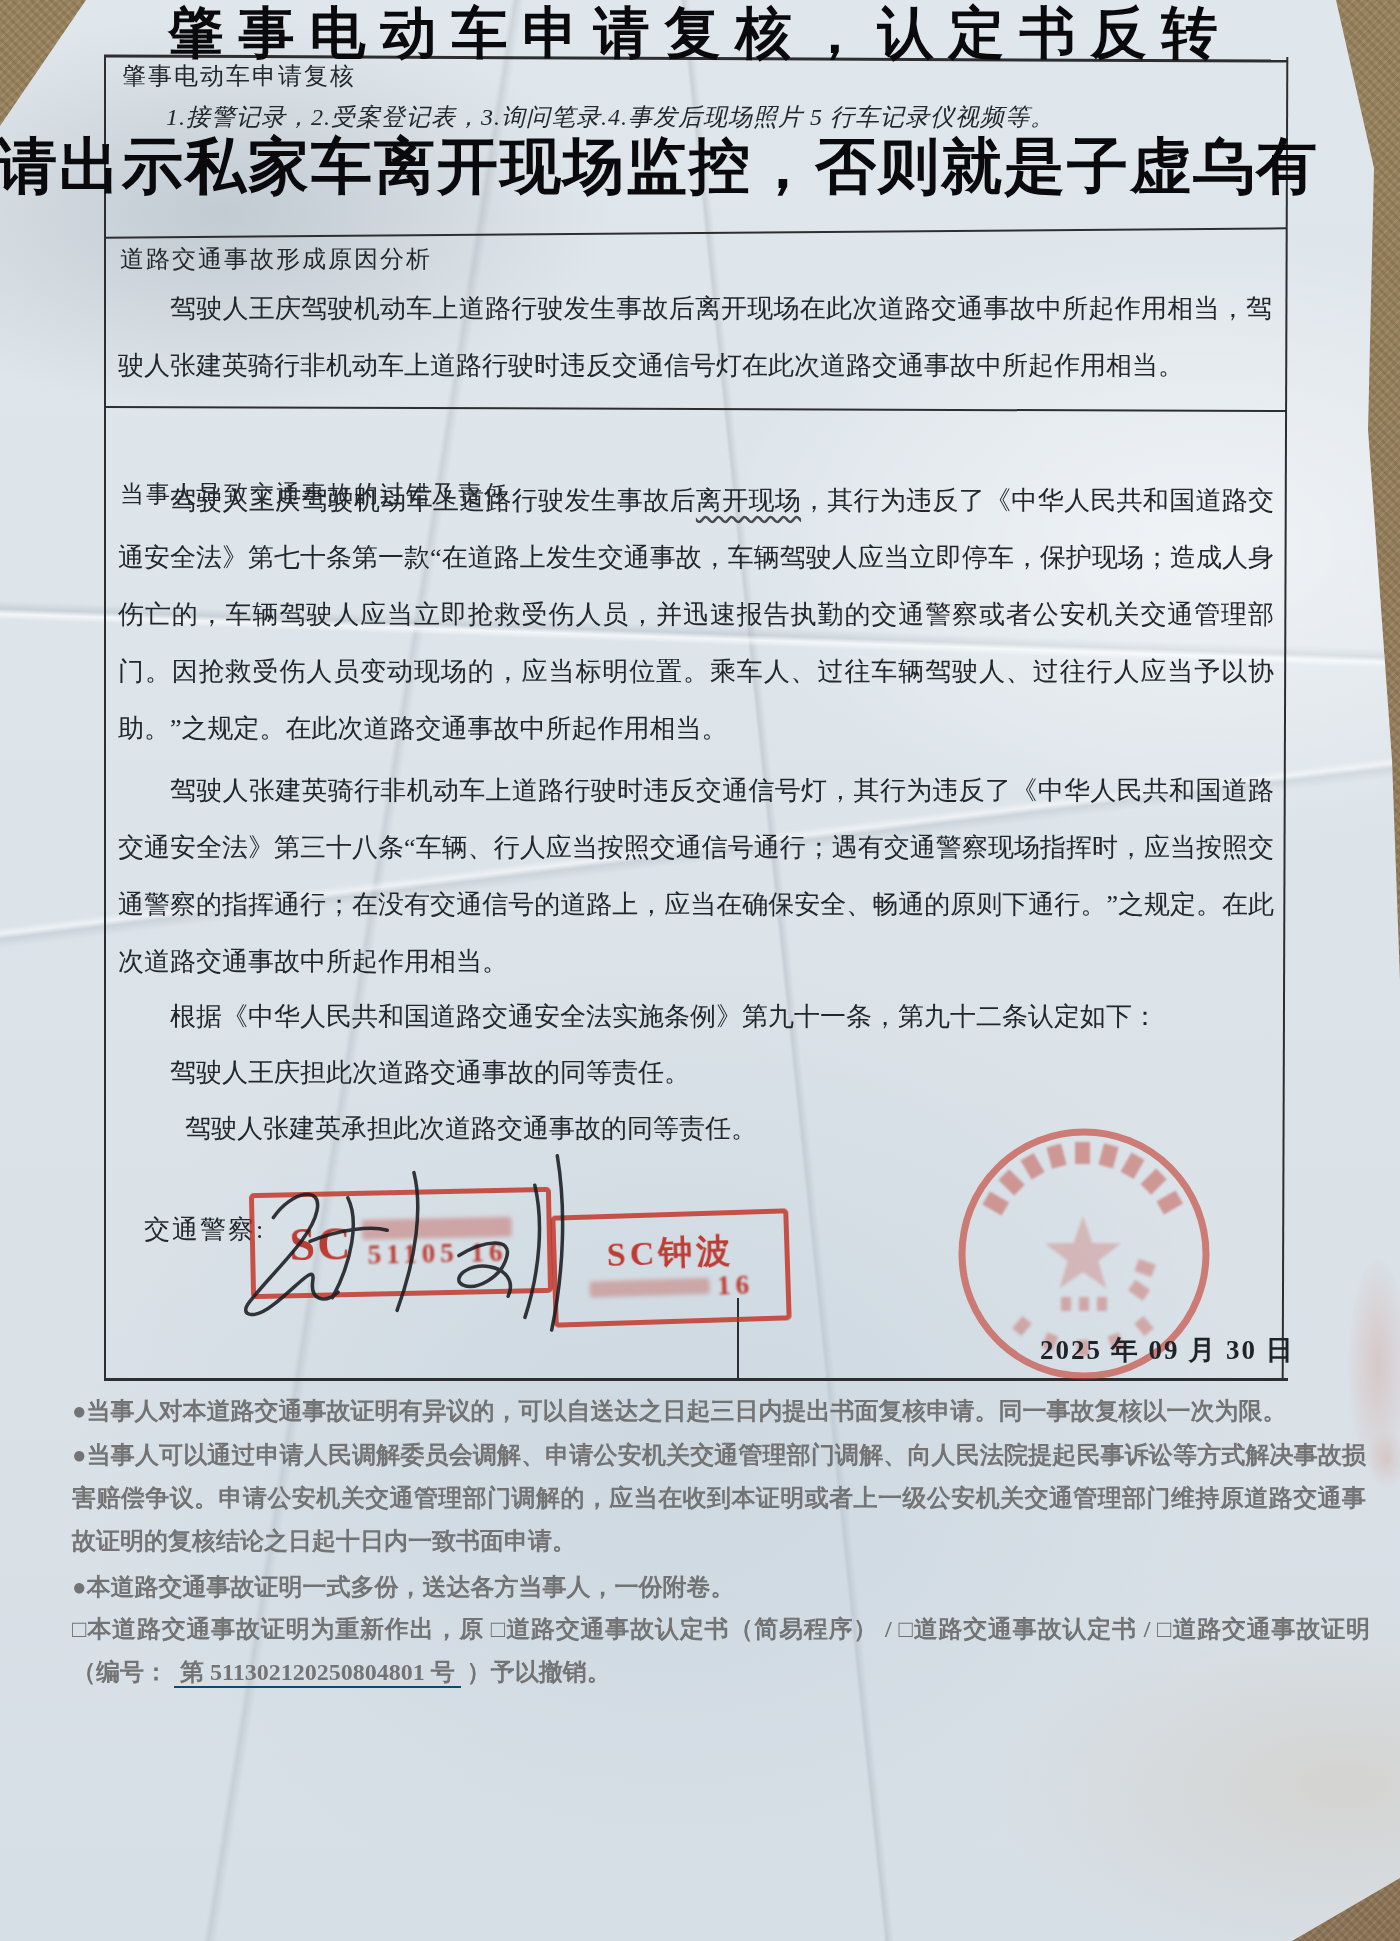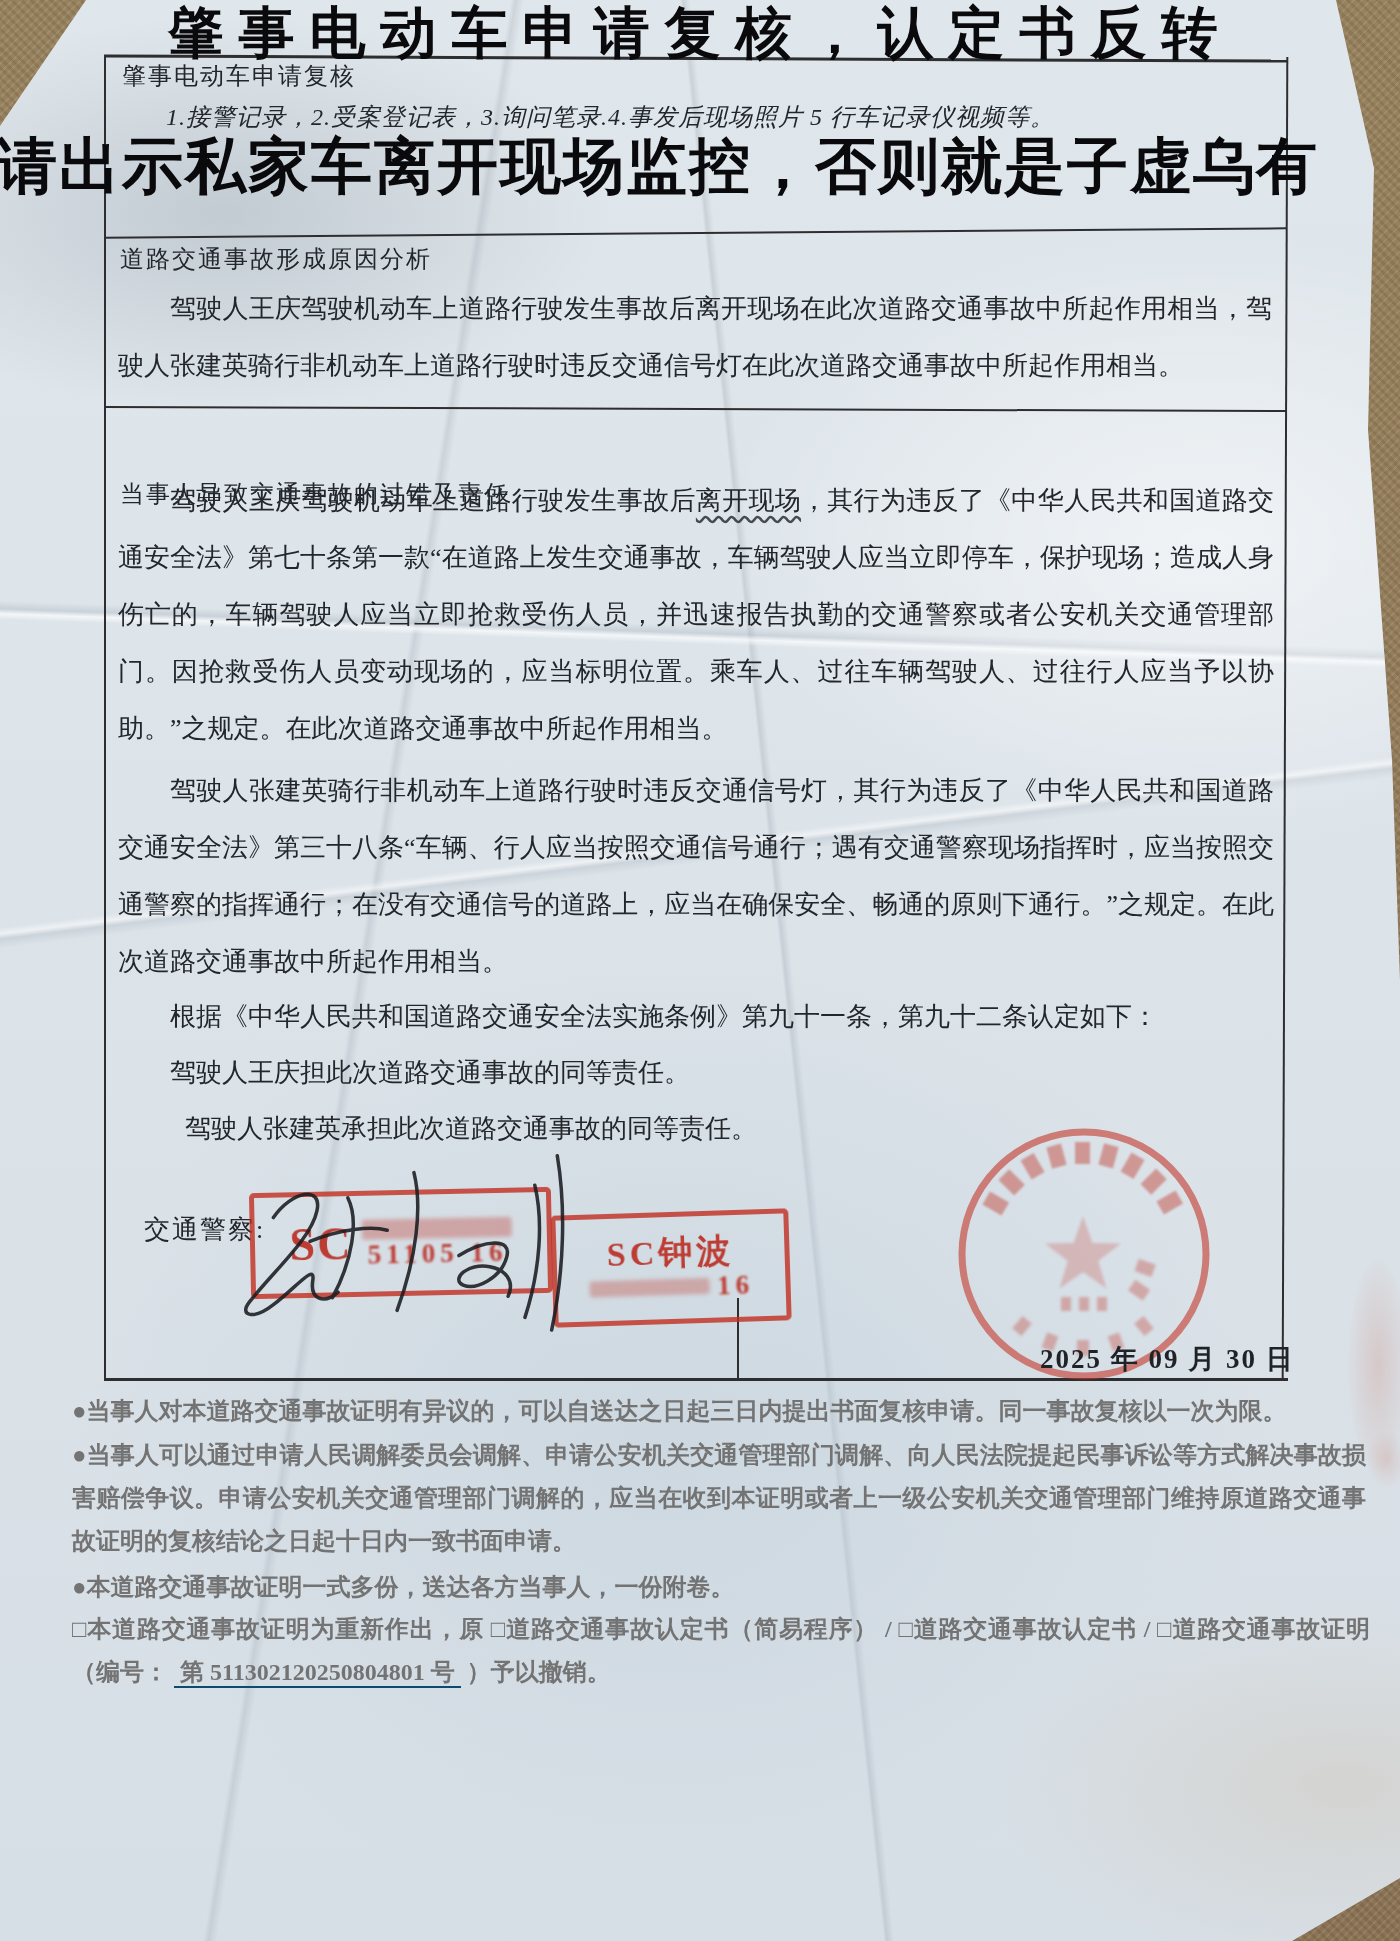--- a/index.html
+++ b/index.html
@@ -42,21 +42,21 @@
     position:absolute;border:5px solid rgba(194,45,31,.8);border-radius:5px;
     color:rgba(186,38,26,.88);display:flex;align-items:center;justify-content:center;
     gap:10px;filter:blur(.5px);font-weight:bold;
   }
   .stampcol{display:flex;flex-direction:column;align-items:center;gap:2px;}
   .stamp-code{font-size:46px;letter-spacing:2px;line-height:1;}
   .stamp-code2{font-size:34px;letter-spacing:4px;line-height:1;}
   .stamp-bar{width:150px;height:20px;background:rgba(190,45,30,.32);filter:blur(2px);border-radius:3px;}
   .stamp-bar2{width:120px;height:16px;background:rgba(190,45,30,.3);filter:blur(2px);border-radius:3px;}
   .stamp-digits{font-size:27px;letter-spacing:5px;filter:blur(1px);line-height:1;}
-  .date{font-size:27px;font-weight:600;color:#1f2328;letter-spacing:2px;white-space:nowrap;margin-top:9px;}
+  .date{font-size:27px;font-weight:600;color:#1f2328;letter-spacing:2px;white-space:nowrap;}
   .smudge{
     left:1348px;top:1258px;width:60px;height:214px;border-radius:50%;
     background:radial-gradient(ellipse at center, rgba(201,110,88,.22), rgba(201,110,88,.06) 58%, transparent 75%);
   }
   .smudge2{
     left:1366px;top:1430px;width:42px;height:60px;border-radius:50%;
     background:radial-gradient(ellipse at center, rgba(201,110,88,.2), transparent 70%);
   }
   .police-label{font-size:26px;color:#23272c;letter-spacing:2px;}
 </style>

